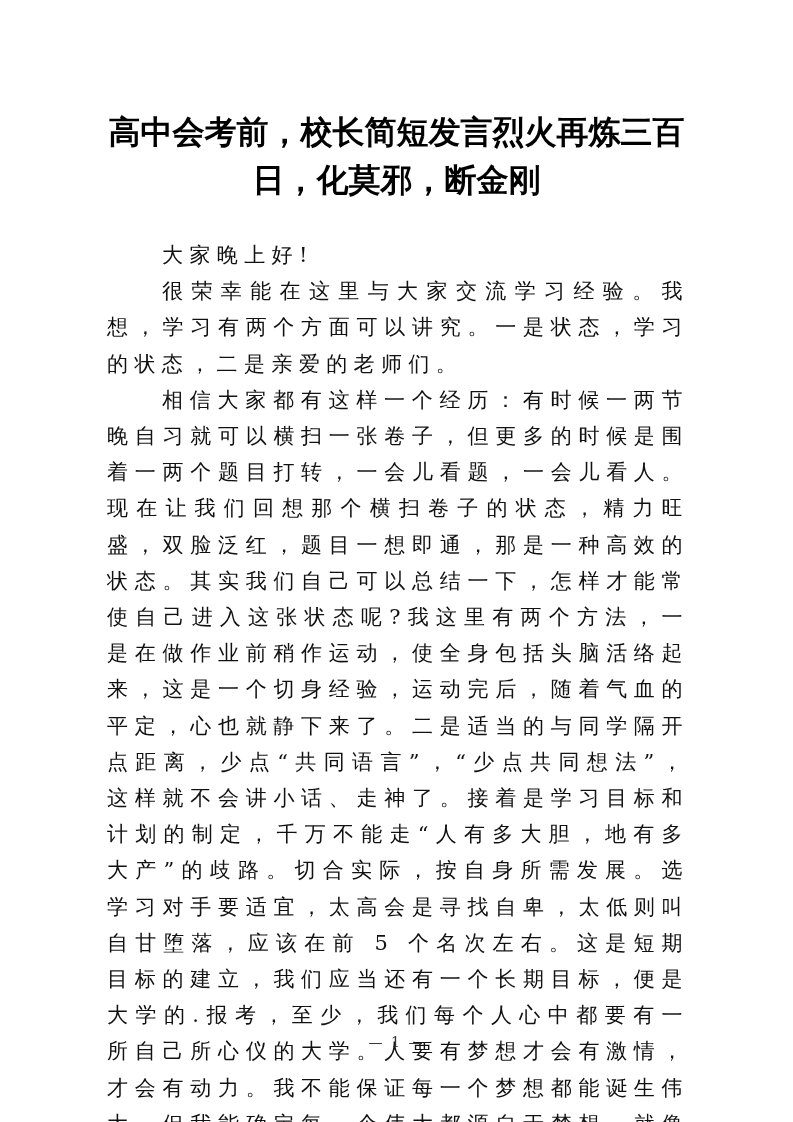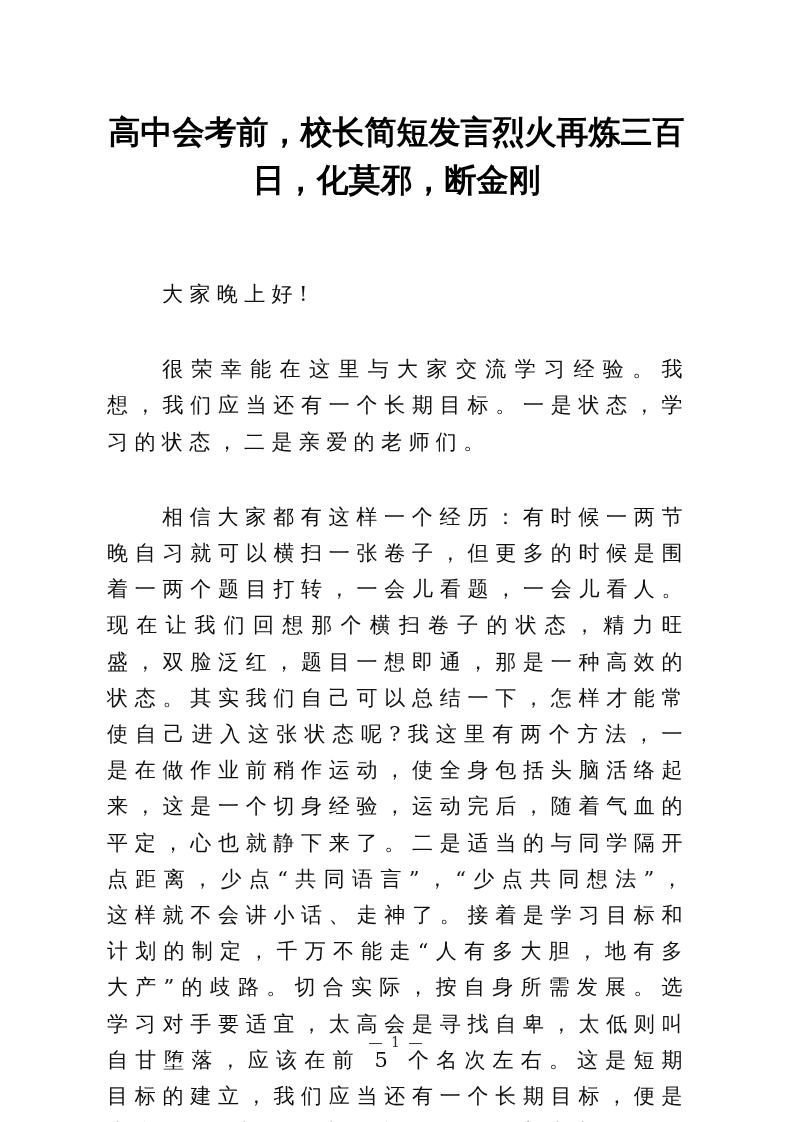--- a/index.html
+++ b/index.html
@@ -45,21 +45,20 @@
       letter-spacing: 6.4px;
       text-align: justify;
       color: #111111;
     }
     .para {
       margin: 0;
       padding: 0;
     }
     .indent {
       text-indent: 55px;
-      margin-top: 39px;
     }
     .emph {
       font-weight: normal;
     }
     .page-number {
       position: absolute;
       left: 0;
       top: 1032px;
       width: 793px;
       text-align: center;
@@ -72,20 +71,20 @@
 </head>
 <body>
 
 <div class="page">
 
   <div class="title">高中会考前，校长简短发言烈火再炼三百日，化莫邪，断金刚</div>
 
   <div class="body-text">
     <p class="para indent">大家晚上好!</p>
 
-    <p class="para indent"><span>很荣幸能在这里与大家交流学习经验。我想，我们应当还有一个长期目标。</span><span class="emph">一是</span><span>状态，学习的状态，</span><span class="emph">二是</span><span>亲爱的老师们。</span></p>
+    <p class="para indent"><span>很荣幸能在这里与大家交流学习经验。我想，学习有两个方面可以讲究。</span><span class="emph">一是</span><span>状态，学习的状态，</span><span class="emph">二是</span><span>亲爱的老师们。</span></p>
 
     <p class="para indent"><span>相信大家都有这样一个经历：有时候一两节晚自习就可以横扫一张卷子，但更多的时候是围着一两个题目打转，一会儿看题，一会儿看人。现在让我们回想那个横扫卷子的状态，精力旺盛，双脸泛红，题目一想即通，那是一种高效的状态。其实我们自己可以总结一下，怎样才能常使自己进入这张状态呢?我这里有两个方法，</span><span class="emph">一是</span><span>在做作业前稍作运动，使全身包括头脑活络起来，这是一个切身经验，运动完后，随着气血的平定，心也就静下来了。</span><span class="emph">二是</span><span>适当的与同学隔开点距离，少点“共同语言”，“少点共同想法”，这样就不会讲小话、走神了。接着是学习目标和计划的制定，千万不能走“人有多大胆，地有多大产”的歧路。切合实际，按自身所需发展。选学习对手要适宜，太高会是寻找自卑，太低则叫自甘堕落，应该在前 5 个名次左右。这是短期目标的建立，我们应当还有一个长期目标，便是大学的.报考，至少，我们每个人心中都要有一所自己所心仪的大学。人要有梦想才会有激情，才会有动力。我不能保证每一个梦想都能诞生伟大，但我能确定每一个伟大都源自于梦想。就像马丁路德金所说的，我们每一个人都有一个梦想。连想都不敢想</span></p>
   </div>
 
   <div class="page-number">— 1 —</div>
 
 </div>
 
 </body></html>

